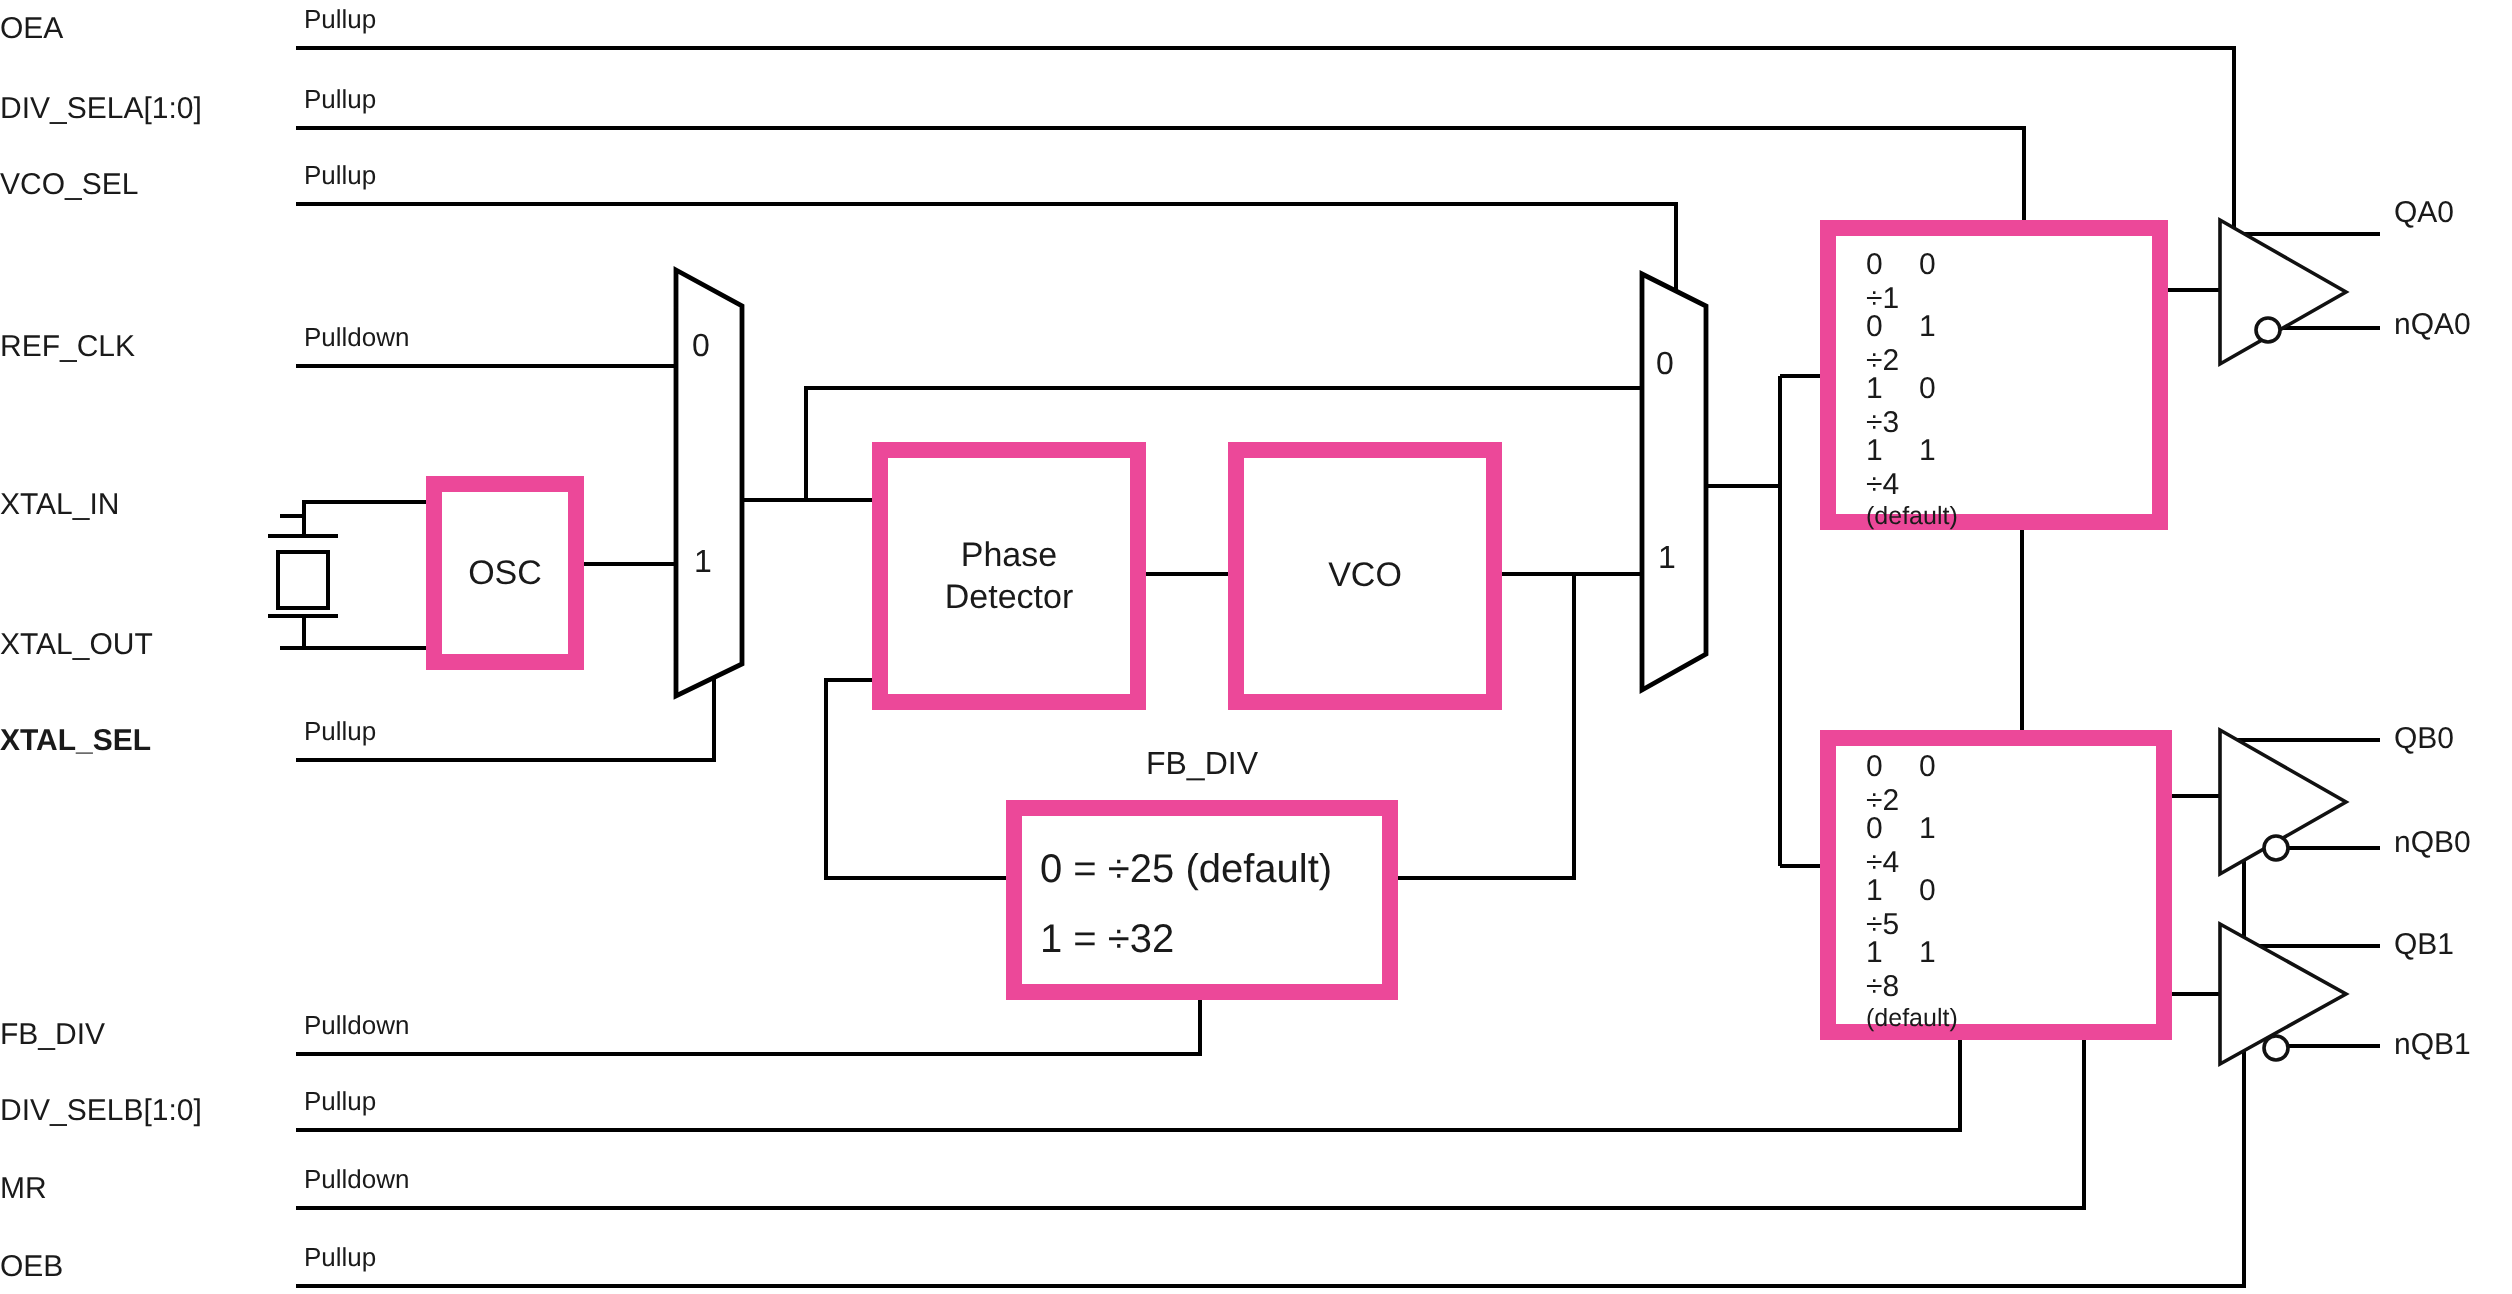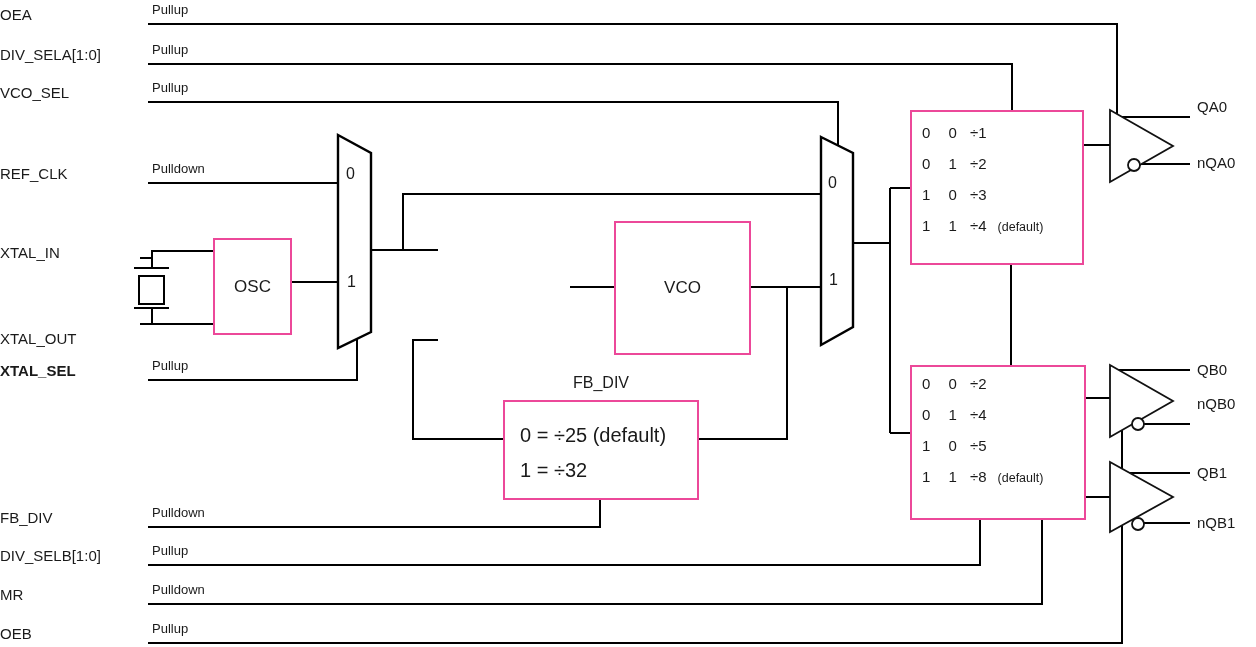--- a/index.html
+++ b/index.html
@@ -7,38 +7,38 @@
     position:relative;width:1256px;height:647px;background:#fff;overflow:hidden;
     font-family:"Liberation Sans","DejaVu Sans",sans-serif;color:#1a1a1a;
   }
   svg.layer{position:absolute;left:0;top:0;z-index:1;}
   .wire{stroke:#000;stroke-width:2;fill:none;shape-rendering:crispEdges;}
   .shape{fill:#fff;stroke:#000;stroke-width:2.4;}
   .tri{fill:#fff;stroke:#111;stroke-width:1.8;}
   .bubble{fill:#fff;stroke:#111;stroke-width:1.8;}
   .xtal{stroke:#000;stroke-width:2.2;fill:none;shape-rendering:crispEdges;}
   .box{
-    position:absolute;z-index:2;background:#fff;border:2px solid #ec4899;box-sizing:border-box;
+    position:absolute;z-index:2;background:#fff;border:8px solid #ec4899;box-sizing:border-box;
   }
   .box.center{display:flex;align-items:center;justify-content:center;text-align:center;}
   .blocktext{font-size:17px;color:#1a1a1a;}
   .pd-text{font-size:17px;width:90px;line-height:21px;}
   .in-label{
     position:absolute;left:0;width:140px;text-align:left;font-size:15px;line-height:16px;
     z-index:3;white-space:nowrap;
   }
   .pull-label{
     position:absolute;left:152px;font-size:13px;line-height:14px;z-index:3;color:#1a1a1a;
   }
   .out-label{
     position:absolute;left:1197px;font-size:15px;line-height:18px;z-index:3;white-space:nowrap;
   }
   .mux-label{position:absolute;z-index:3;font-size:16px;line-height:16px;}
   .divtable{position:absolute;z-index:3;font-size:15px;}
-  .divrow{display:flex;align-items:baseline;height:31px;}
+  .divrow{display:flex;align-items:baseline;height:31px;flex-direction:column;}
   .bits{width:48px;letter-spacing:7px;white-space:pre;}
   .note{font-size:12.5px;margin-left:11px;}
   .fbdiv-title{position:absolute;z-index:3;font-size:16px;text-align:center;width:196px;left:503px;top:374px;}
   .fbdiv-row{position:absolute;z-index:3;left:520px;font-size:20px;white-space:nowrap;}
 </style>
 </head>
 <body>
 
 <div id="canvas">
 
@@ -90,20 +90,23 @@
     <polygon class="tri" points="1110,462 1110,532 1173,497"></polygon>
     <circle class="bubble" cx="1134" cy="165" r="6"></circle>
     <circle class="bubble" cx="1138" cy="424" r="6"></circle>
     <circle class="bubble" cx="1138" cy="524" r="6"></circle>
   </svg>
 
   <div class="box center" style="left:213px;top:238px;width:79px;height:97px;">
     <span class="blocktext">OSC</span>
   </div>
 
+  <div class="box center" style="left:436px;top:221px;width:137px;height:134px;">
+    <div class="pd-text">Phase Detector</div>
+  </div>
 
   <div class="box center" style="left:614px;top:221px;width:137px;height:134px;">
     <span class="blocktext">VCO</span>
   </div>
 
   <div class="box" style="left:503px;top:400px;width:196px;height:100px;"></div>
   <div class="fbdiv-title">FB_DIV</div>
   <div class="fbdiv-row" style="top:424px;">0 = ÷25 (default)</div>
   <div class="fbdiv-row" style="top:459px;">1 = ÷32</div>
 
@@ -158,37 +161,37 @@
   <span class="mux-label" style="left:346px;top:166px;">0</span>
   <span class="mux-label" style="left:347px;top:274px;">1</span>
   <span class="mux-label" style="left:828px;top:175px;">0</span>
   <span class="mux-label" style="left:829px;top:272px;">1</span>
 
   <span class="in-label" style="top:7px;">OEA</span>
   <span class="in-label" style="top:47px;">DIV_SELA[1:0]</span>
   <span class="in-label" style="top:85px;">VCO_SEL</span>
   <span class="in-label" style="top:166px;">REF_CLK</span>
   <span class="in-label" style="top:245px;">XTAL_IN</span>
-  <span class="in-label" style="top:315px;margin-top:16px;">XTAL_OUT</span>
+  <span class="in-label" style="top:315px;">XTAL_OUT</span>
   <span class="in-label" style="top:363px;font-weight:bold;">XTAL_SEL</span>
   <span class="in-label" style="top:510px;">FB_DIV</span>
   <span class="in-label" style="top:548px;">DIV_SELB[1:0]</span>
   <span class="in-label" style="top:587px;">MR</span>
   <span class="in-label" style="top:626px;">OEB</span>
 
   <span class="pull-label" style="top:3px;">Pullup</span>
   <span class="pull-label" style="top:43px;">Pullup</span>
   <span class="pull-label" style="top:81px;">Pullup</span>
   <span class="pull-label" style="top:162px;">Pulldown</span>
   <span class="pull-label" style="top:359px;">Pullup</span>
   <span class="pull-label" style="top:506px;">Pulldown</span>
   <span class="pull-label" style="top:544px;">Pullup</span>
   <span class="pull-label" style="top:583px;">Pulldown</span>
   <span class="pull-label" style="top:622px;">Pullup</span>
 
   <span class="out-label" style="top:98px;">QA0</span>
   <span class="out-label" style="top:154px;">nQA0</span>
   <span class="out-label" style="top:361px;">QB0</span>
-  <span class="out-label" style="top:395px;text-align:center;">nQB0</span>
+  <span class="out-label" style="top:413px;text-align:center;">nQB0</span>
   <span class="out-label" style="top:464px;">QB1</span>
   <span class="out-label" style="top:514px;">nQB1</span>
 
 </div>
 
 </body></html>

